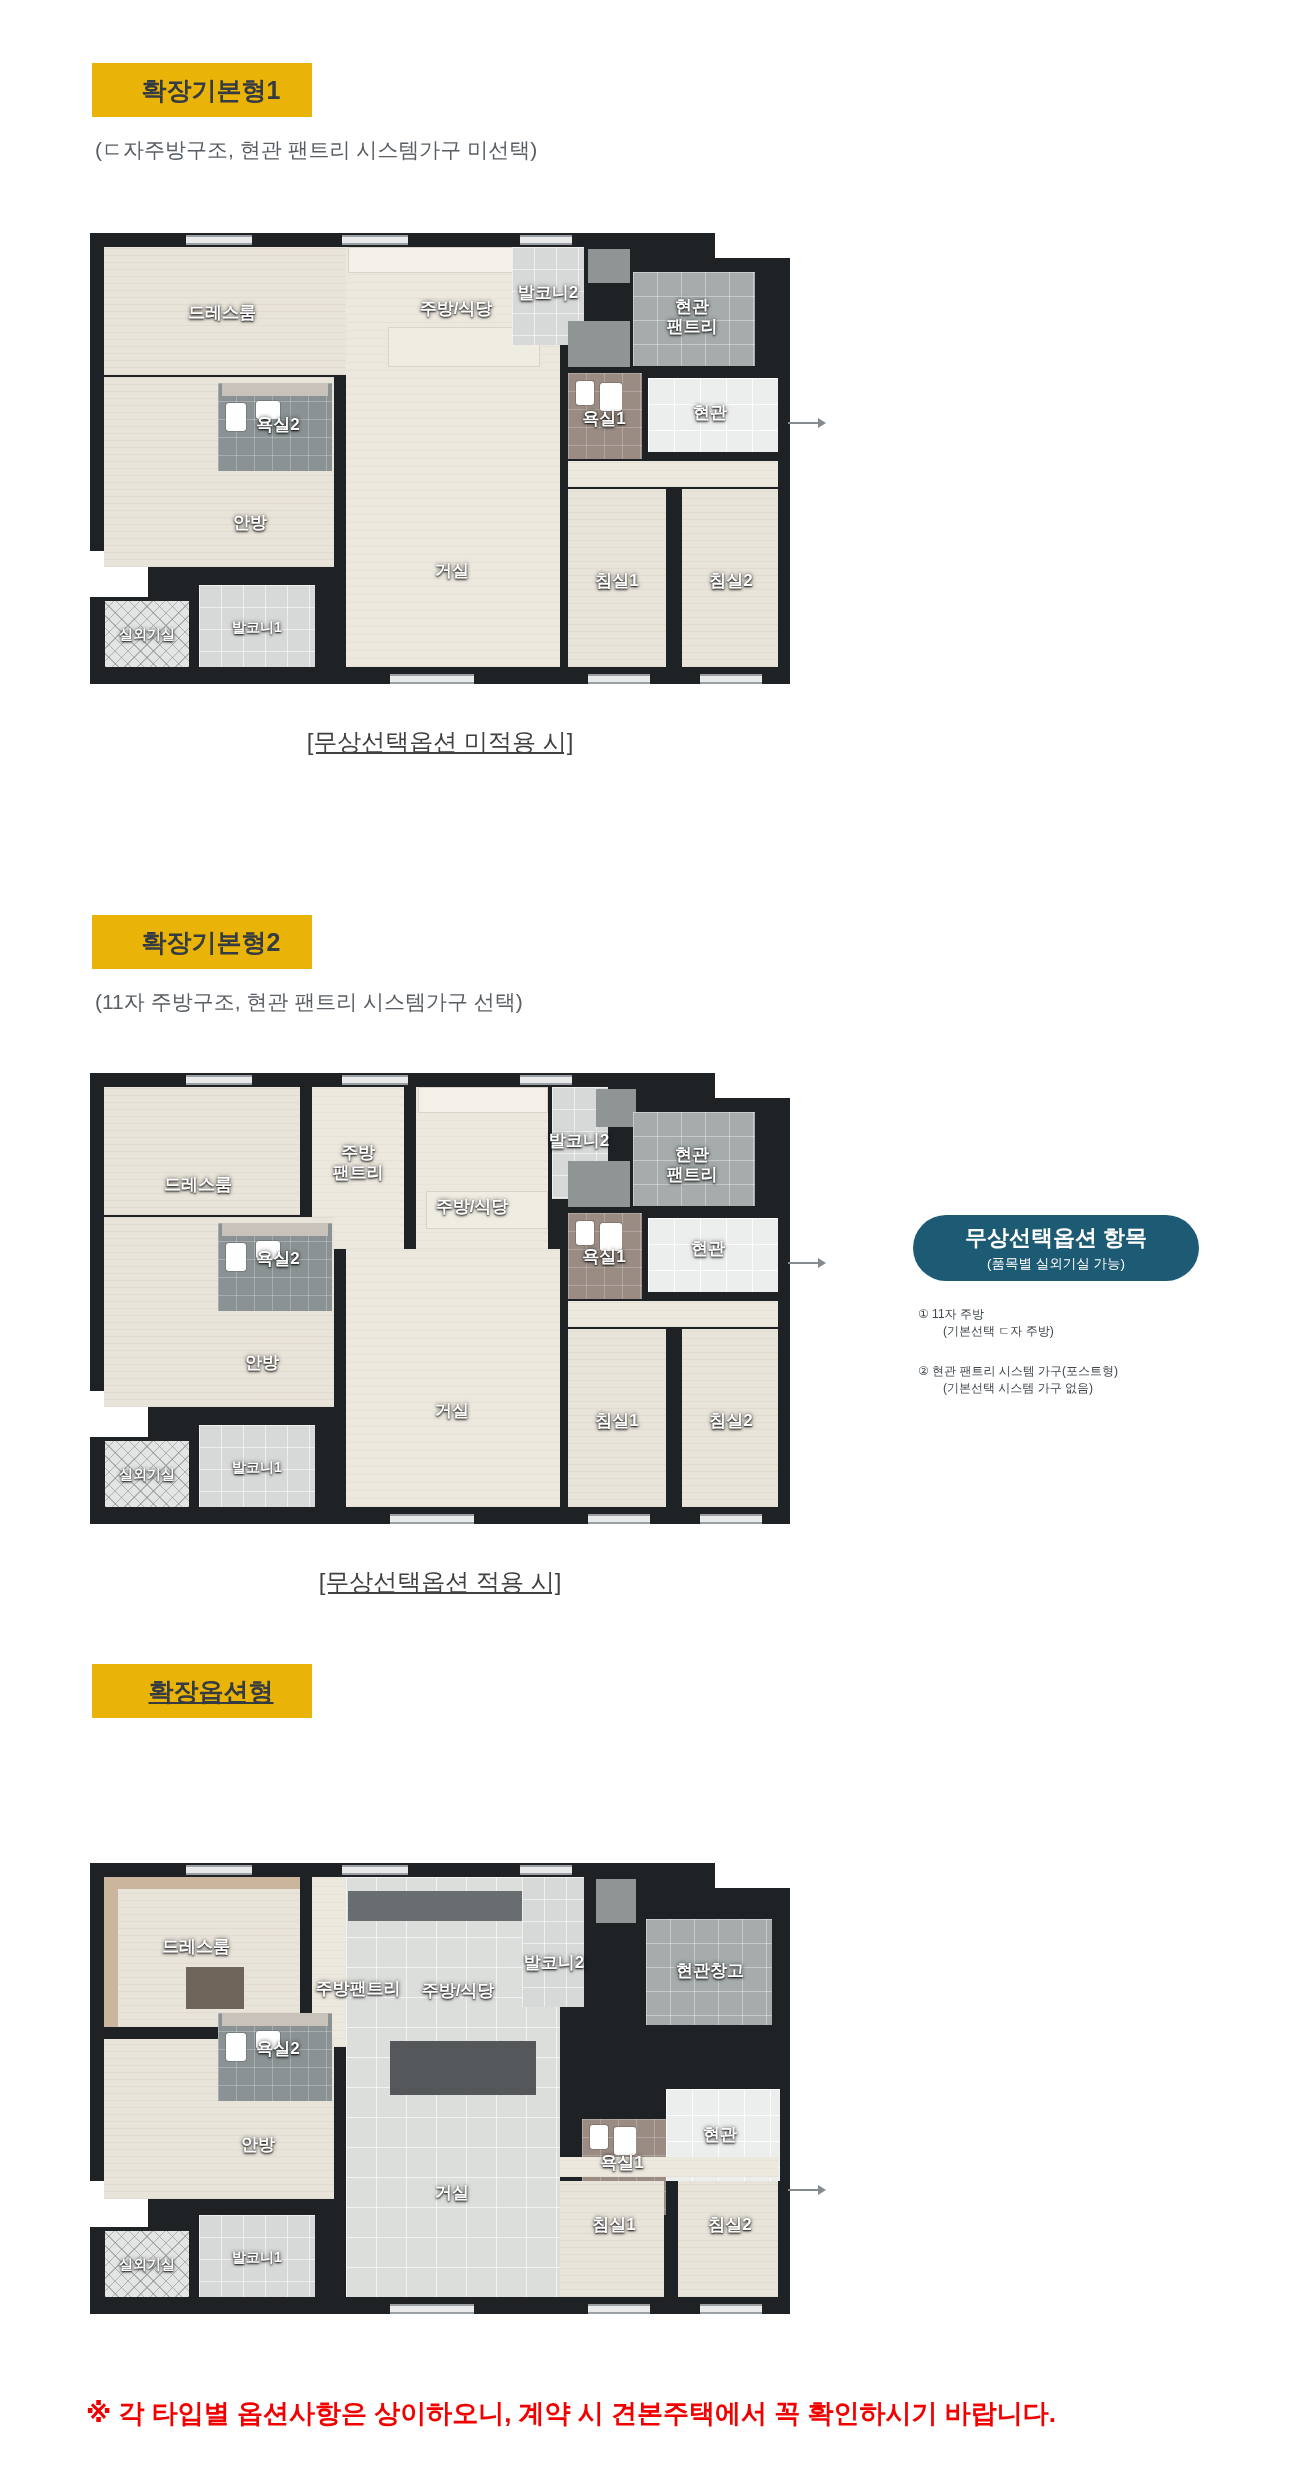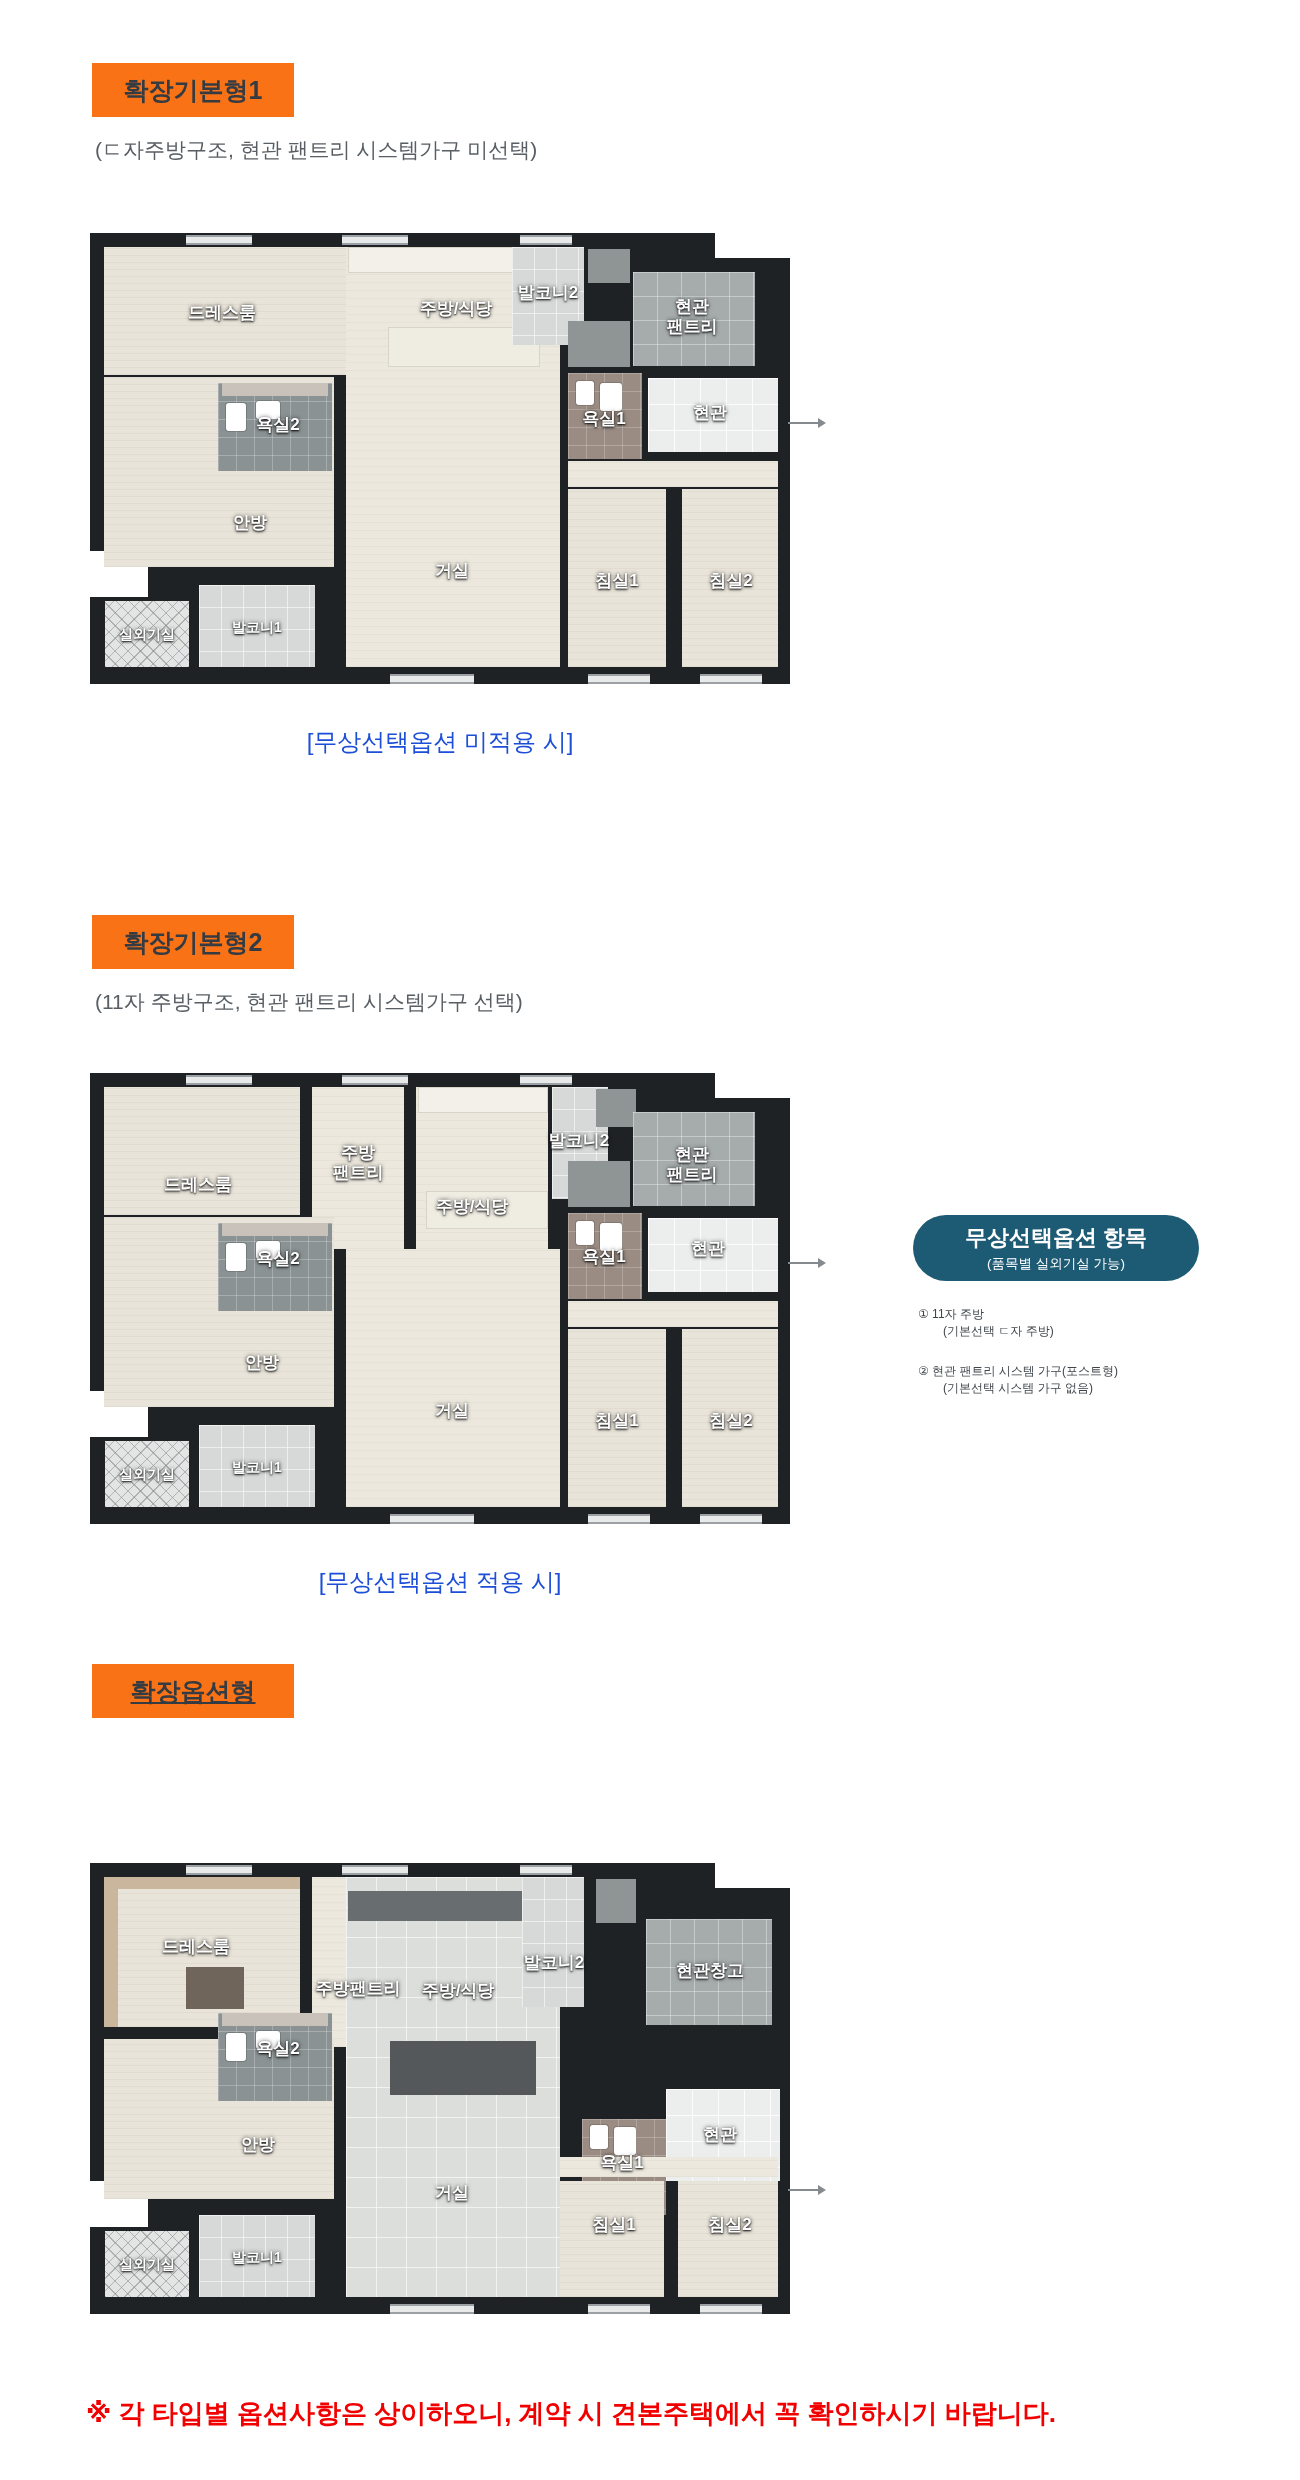--- a/index.html
+++ b/index.html
@@ -1,22 +1,22 @@
 <!DOCTYPE html>
 <html><head>
 <meta charset="utf-8">
 <style>
   html,body{margin:0;padding:0;background:#fff;}
   .canvas{position:relative;width:1300px;height:2480px;background:#ffffff;
     font-family:"Liberation Sans","DejaVu Sans",sans-serif;overflow:hidden;}
 
-  .title-box{position:absolute;left:92px;width:202px;height:54px;background:#f97316;
-    color:#343b42;font-size:25px;font-weight:700;display:flex;align-items:center;justify-content:center;}
+  .title-box{position:absolute;left:92px;width:202px;height:54px;background:#eab308;
+    color:#343b42;font-size:25px;font-weight:700;display:flex;align-items:center;justify-content:center;padding-left:18px;}
   .subtitle{position:absolute;left:95px;font-size:21px;color:#585e63;}
-  .caption{position:absolute;left:90px;width:700px;text-align:center;font-size:24px;color:#1d4ed8;font-weight:500;}
+  .caption{position:absolute;left:90px;width:700px;text-align:center;font-size:24px;color:#404040;font-weight:500;text-decoration:underline;}
   .footnote{position:absolute;left:86px;top:2396px;font-size:26px;font-weight:700;color:#f20000;}
 
   .plan{position:absolute;left:90px;width:700px;height:455px;}
   .plan div{position:absolute;}
   .wall{background:#1f2225;}
   .notch{background:#ffffff;}
   .wood{background-color:#e9e4d9;background-image:repeating-linear-gradient(0deg,rgba(120,110,95,.07) 0 1px,transparent 1px 7px);}
   .wood2{background-color:#ece8de;background-image:repeating-linear-gradient(0deg,rgba(120,110,95,.05) 0 1px,transparent 1px 8px);}
   .tileLight{background-color:#d6d9d8;background-image:linear-gradient(rgba(255,255,255,.55) 1px,transparent 1px),linear-gradient(90deg,rgba(255,255,255,.55) 1px,transparent 1px);background-size:22px 22px;}
   .tileMid{background-color:#a6acac;background-image:linear-gradient(rgba(255,255,255,.35) 1px,transparent 1px),linear-gradient(90deg,rgba(255,255,255,.35) 1px,transparent 1px);background-size:24px 24px;}

